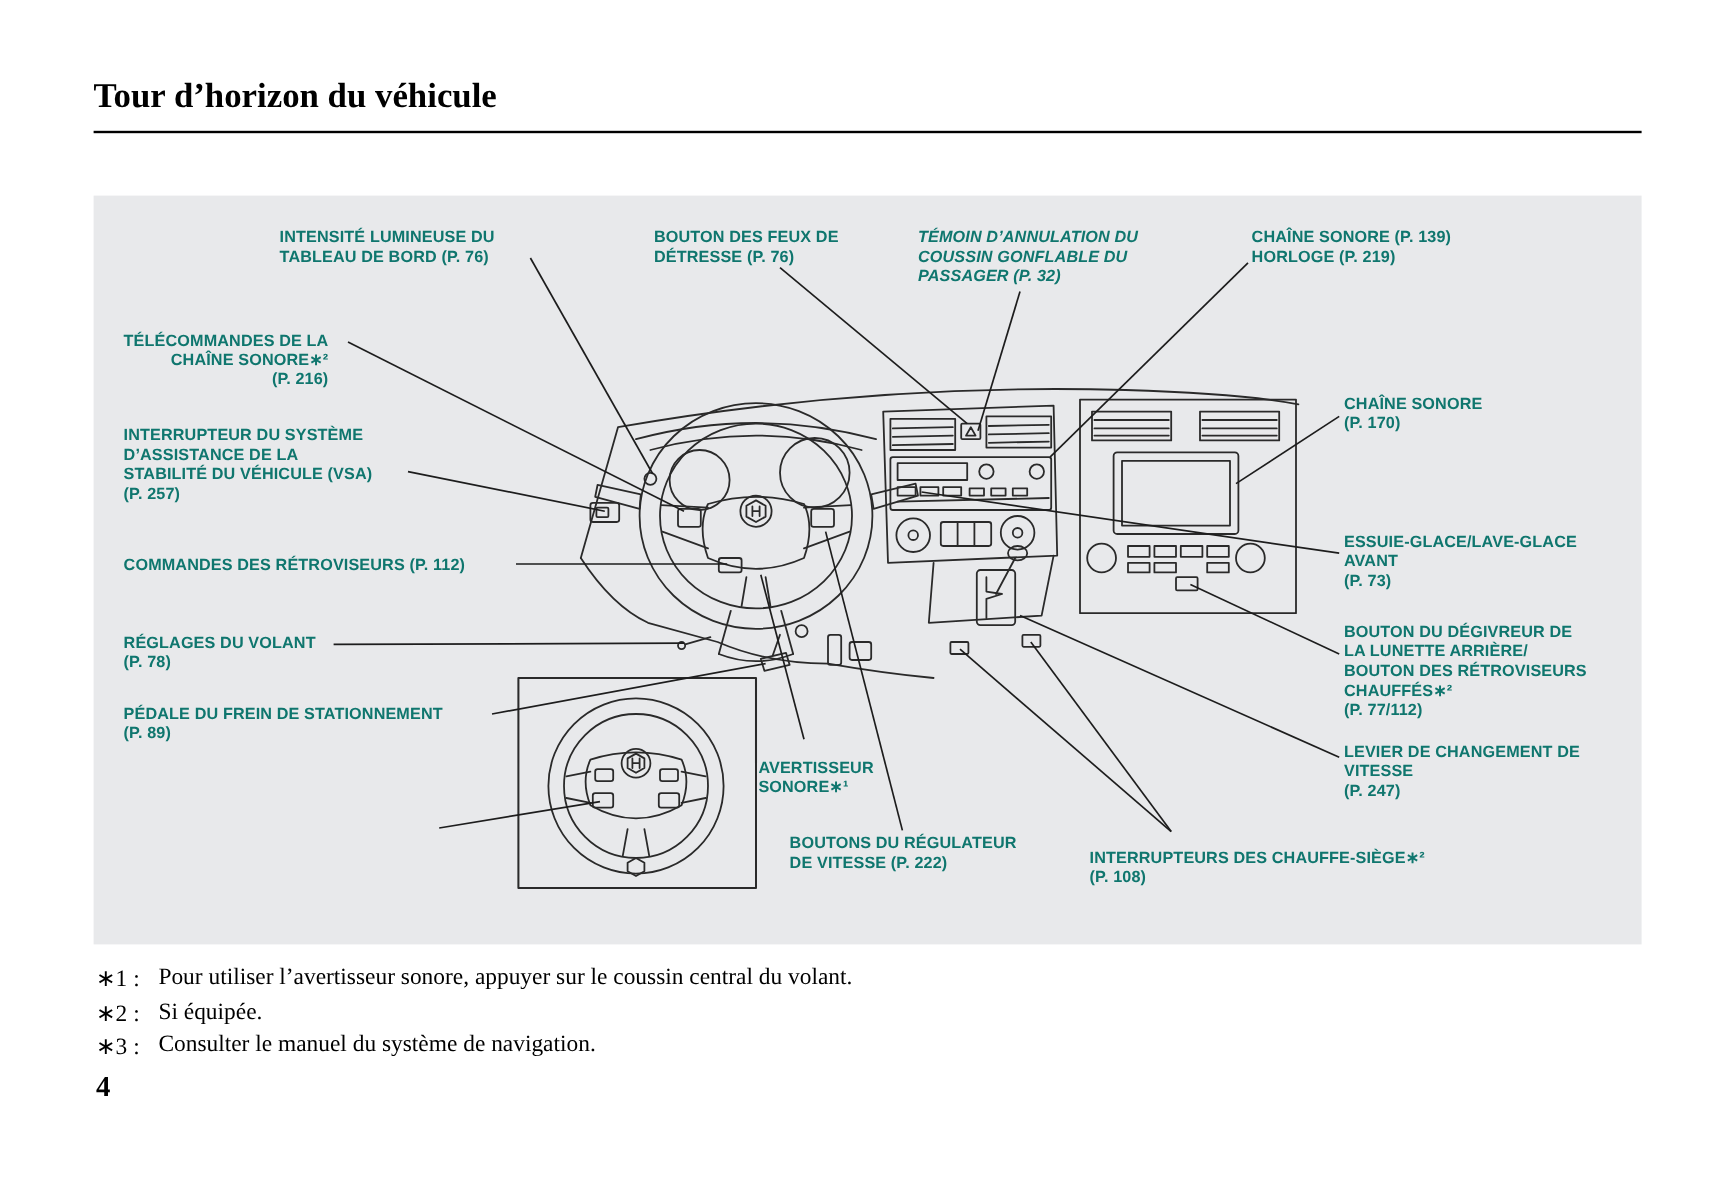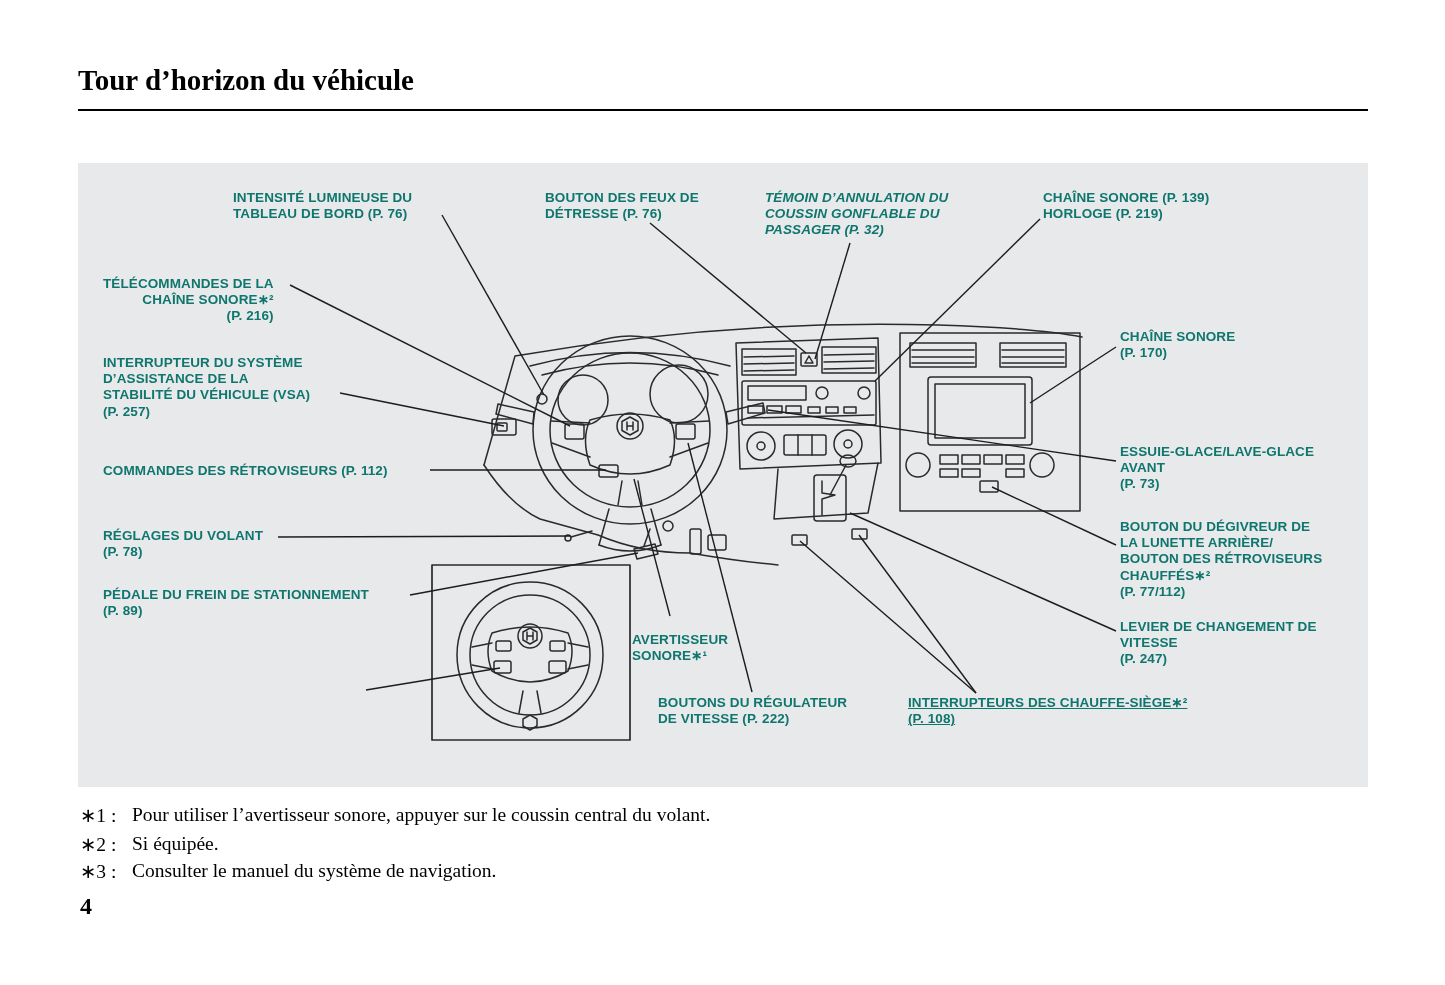--- a/index.html
+++ b/index.html
@@ -207,21 +207,21 @@
 BOUTON DES RÉTROVISEURS
 CHAUFFÉS∗²
 (P. 77/112)</div>
     <div class="lbl" style="left:1042px; top:456px;">LEVIER DE CHANGEMENT DE
 VITESSE
 (P. 247)</div>
     <div class="lbl" style="left:554px;  top:457px;margin-top:12px;">AVERTISSEUR
 SONORE∗¹</div>
     <div class="lbl" style="left:580px;  top:532px;">BOUTONS DU RÉGULATEUR
 DE VITESSE (P. 222)</div>
-    <div class="lbl" style="left:830px;  top:532px;text-decoration:underline;">INTERRUPTEURS DES CHAUFFE-SIÈGE∗²
+    <div class="lbl" style="left:830px;  top:544px;">INTERRUPTEURS DES CHAUFFE-SIÈGE∗²
 (P. 108)</div>
   </div>
 
   <div class="footnote fn1">
     <span class="mk">∗1 :</span>
     <span>Pour utiliser l’avertisseur sonore, appuyer sur le coussin central du volant.</span>
   </div>
   <div class="footnote fn2">
     <span class="mk">∗2 :</span>
     <span>Si équipée.</span>

